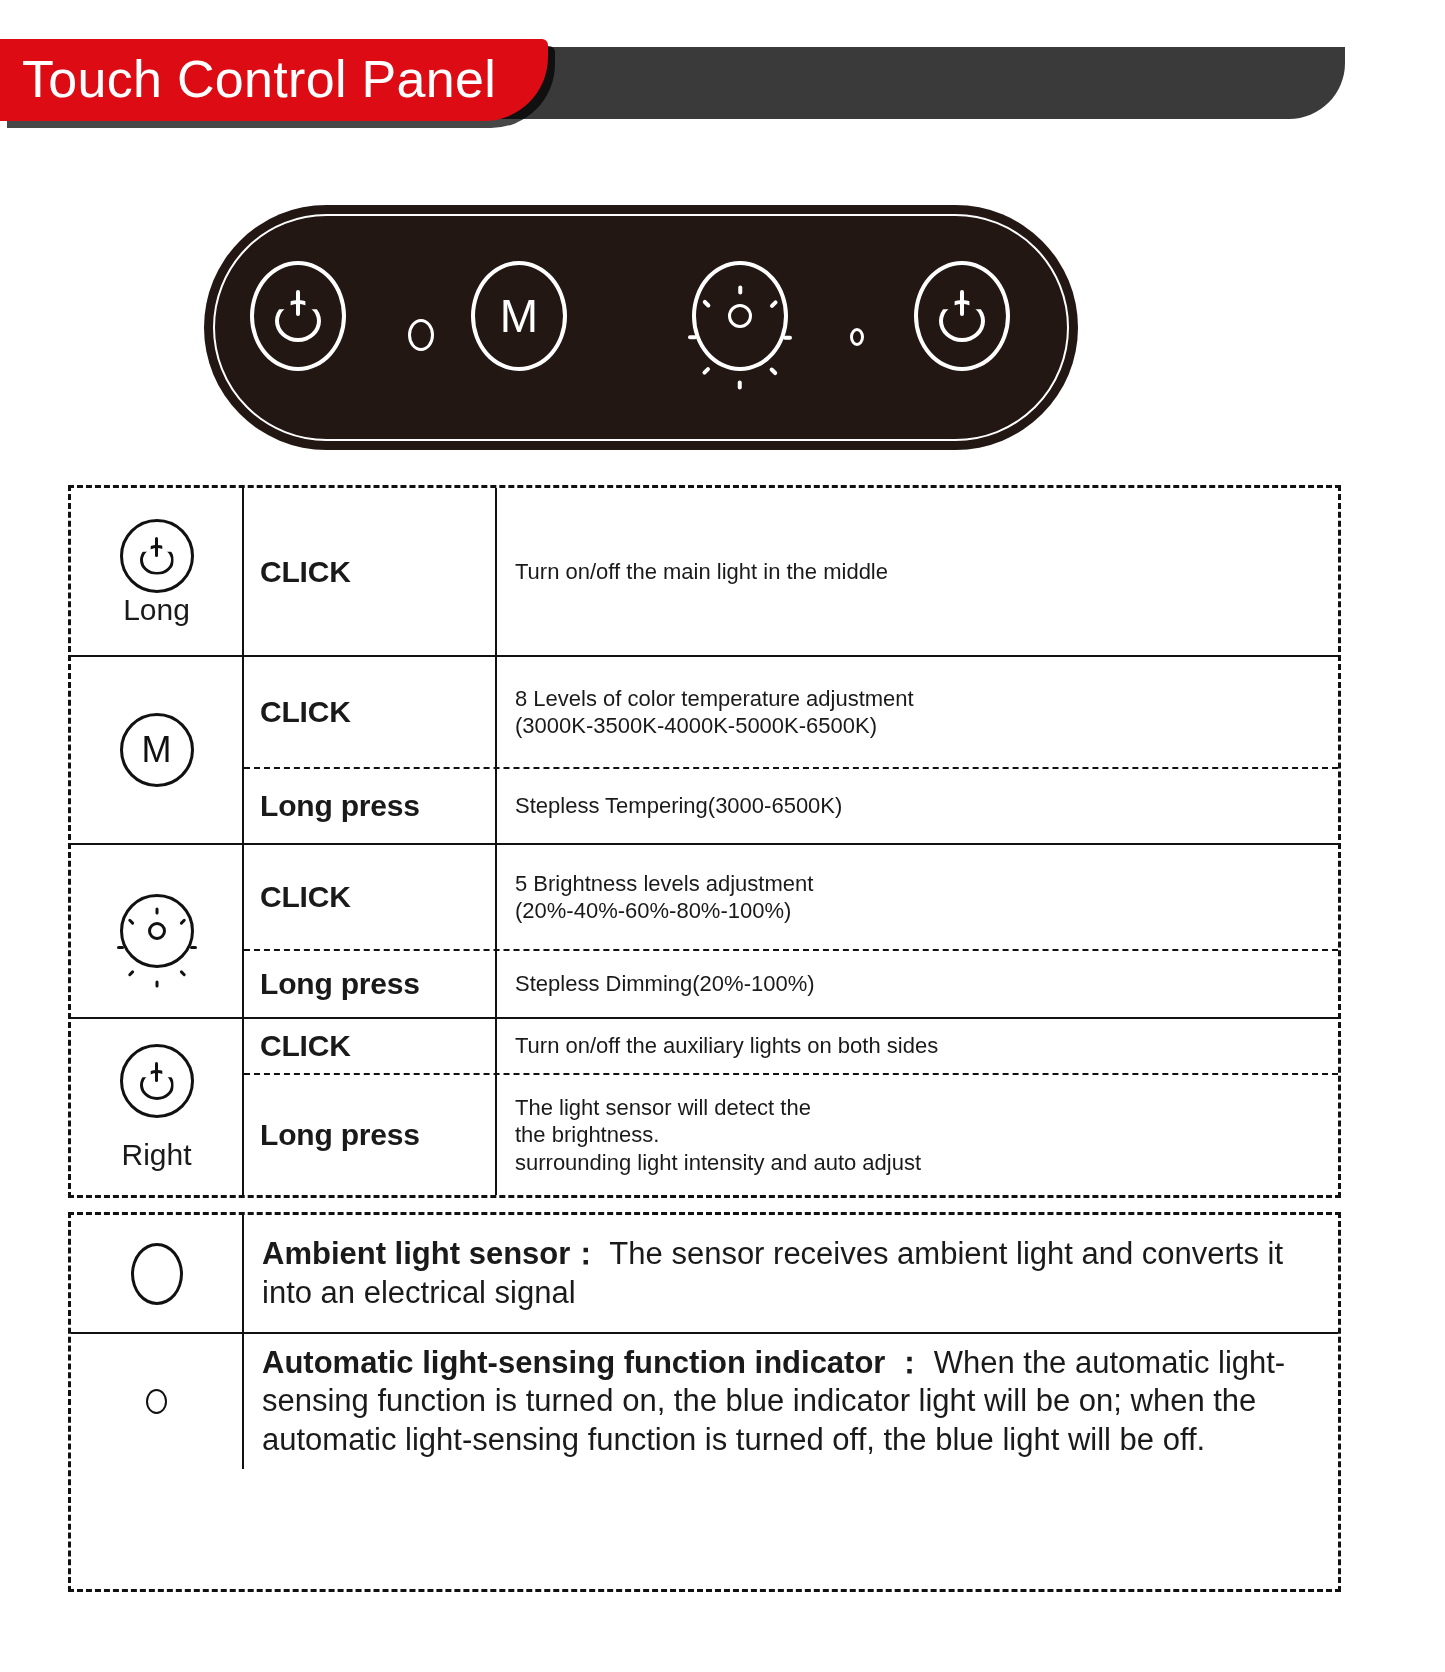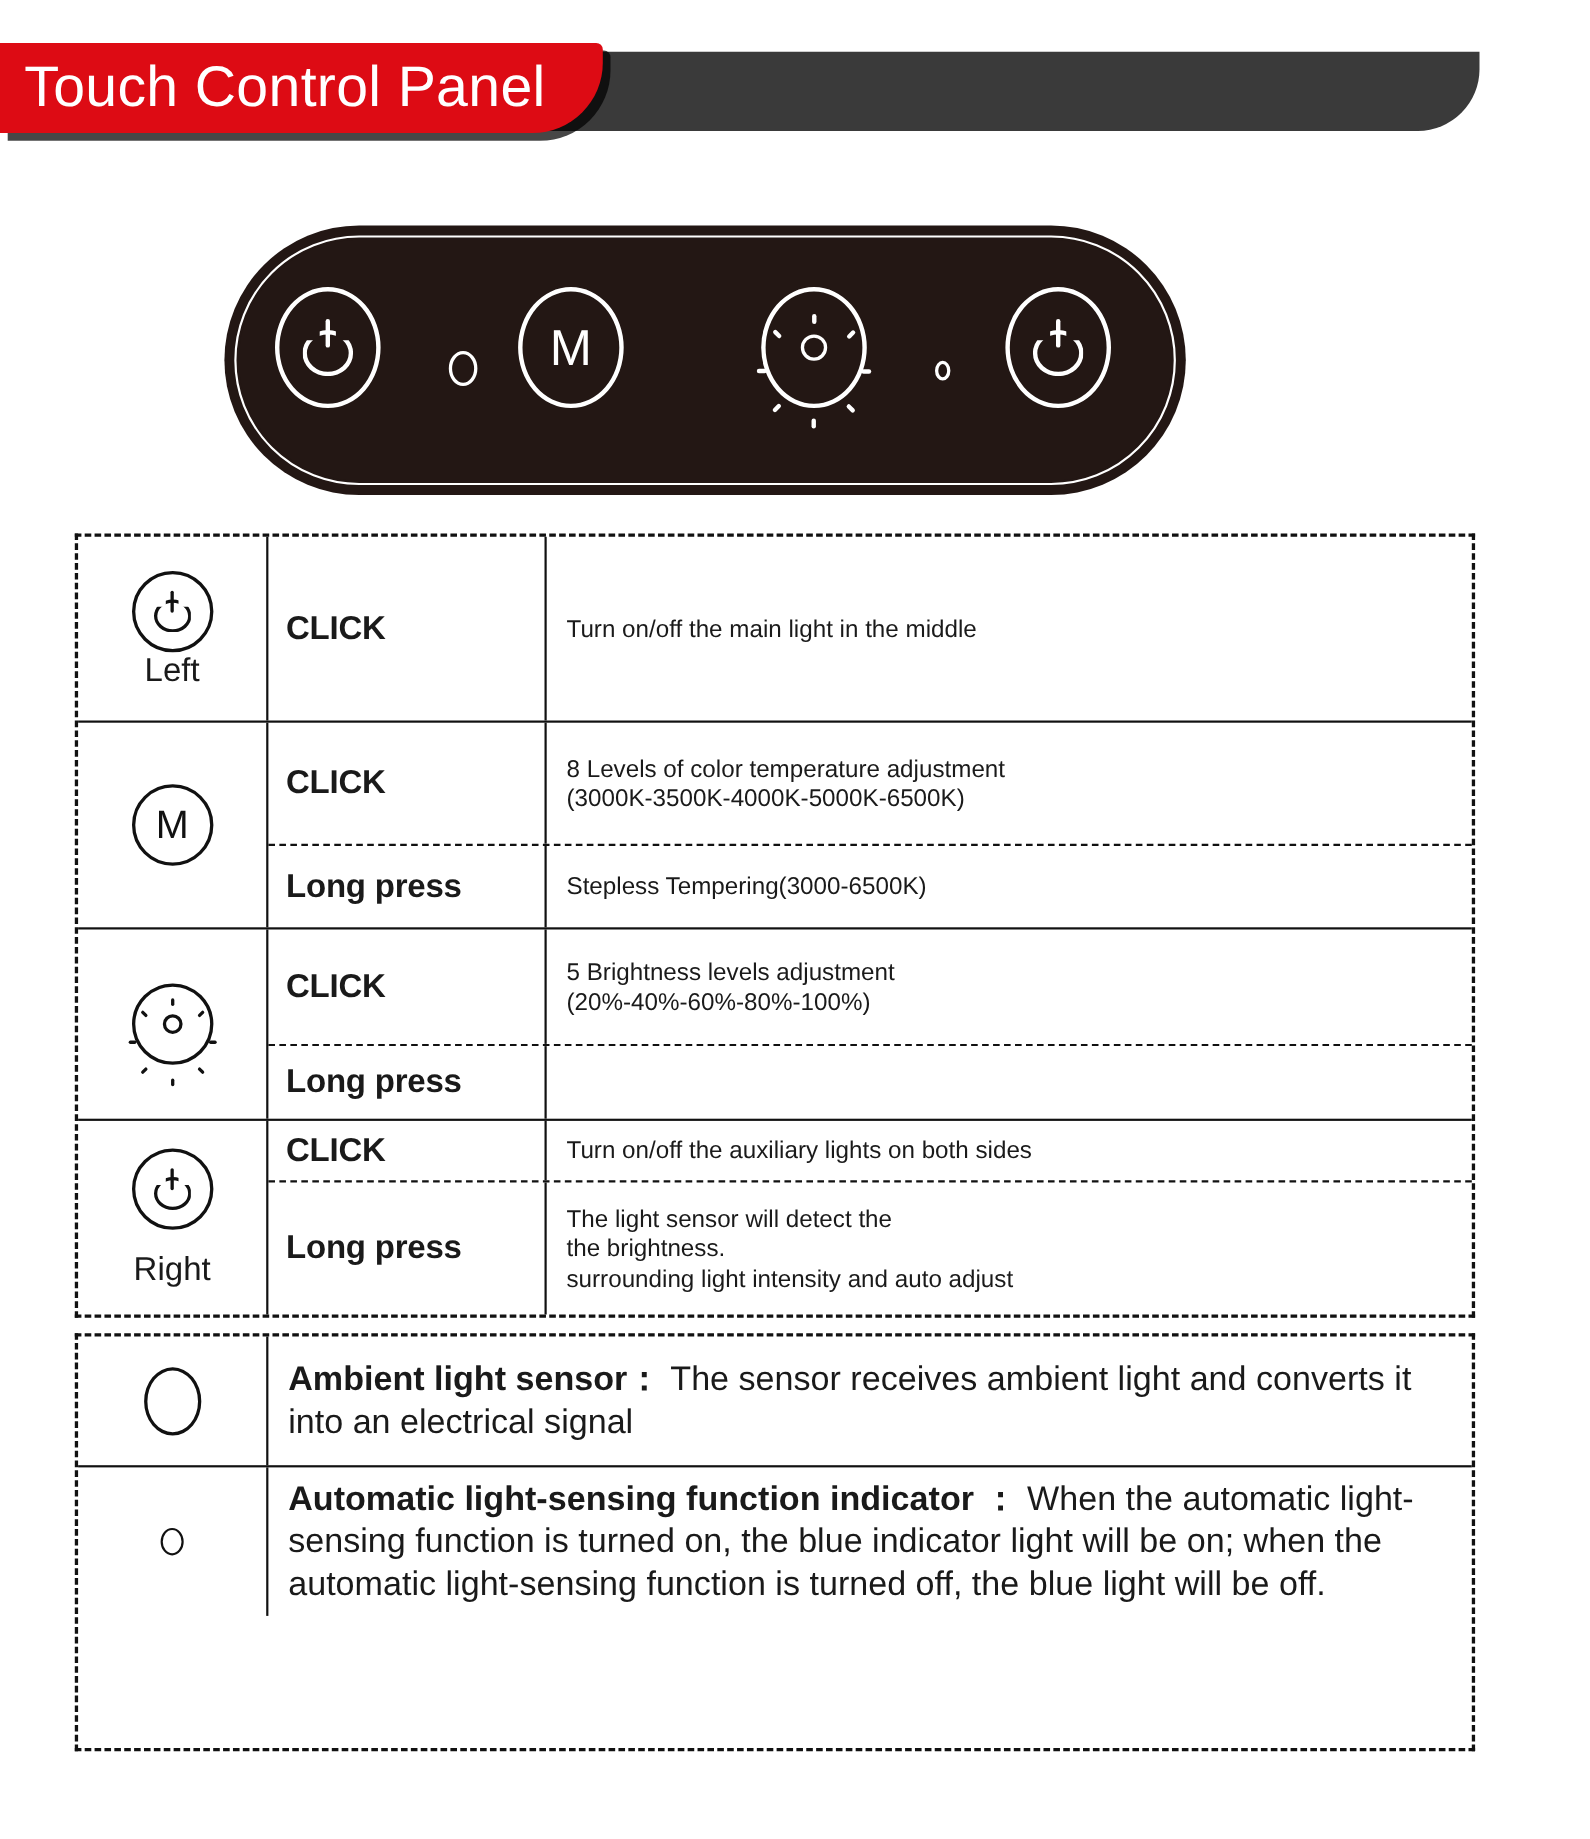--- a/index.html
+++ b/index.html
@@ -282,21 +282,21 @@
 <div id="table-main">
 
   <div class="main-row" style="height:169px;">
     <div class="col-icon">
       <span class="tbl-circle" style="width:74px;height:74px;">
         <span class="pwk">
             <span class="ring"></span>
             <span class="bar"></span>
           </span>
       </span>
-      <span class="icon-label">Left</span>
+      <span class="icon-label">Long</span>
     </div>
     <div class="col-body">
       <div class="sub-row">
         <div class="cell-action">CLICK</div>
         <div class="cell-desc">
           <span>Turn on/off the main light in the middle</span>
         </div>
       </div>
     </div>
   </div>
@@ -347,20 +347,23 @@
         <div class="cell-action">CLICK</div>
         <div class="cell-desc">
           <div>
             <span>5 Brightness levels adjustment</span>
             <span>(20%-40%-60%-80%-100%)</span>
           </div>
         </div>
       </div>
       <div class="sub-row">
         <div class="cell-action">Long press</div>
+        <div class="cell-desc">
+          <span>Stepless Dimming(20%-100%)</span>
+        </div>
       </div>
     </div>
   </div>
 
   <div class="main-row" style="height:176px;">
     <div class="col-icon">
       <span class="tbl-circle" style="width:74px;height:74px;">
         <span class="pwk">
             <span class="ring"></span>
             <span class="bar"></span>

